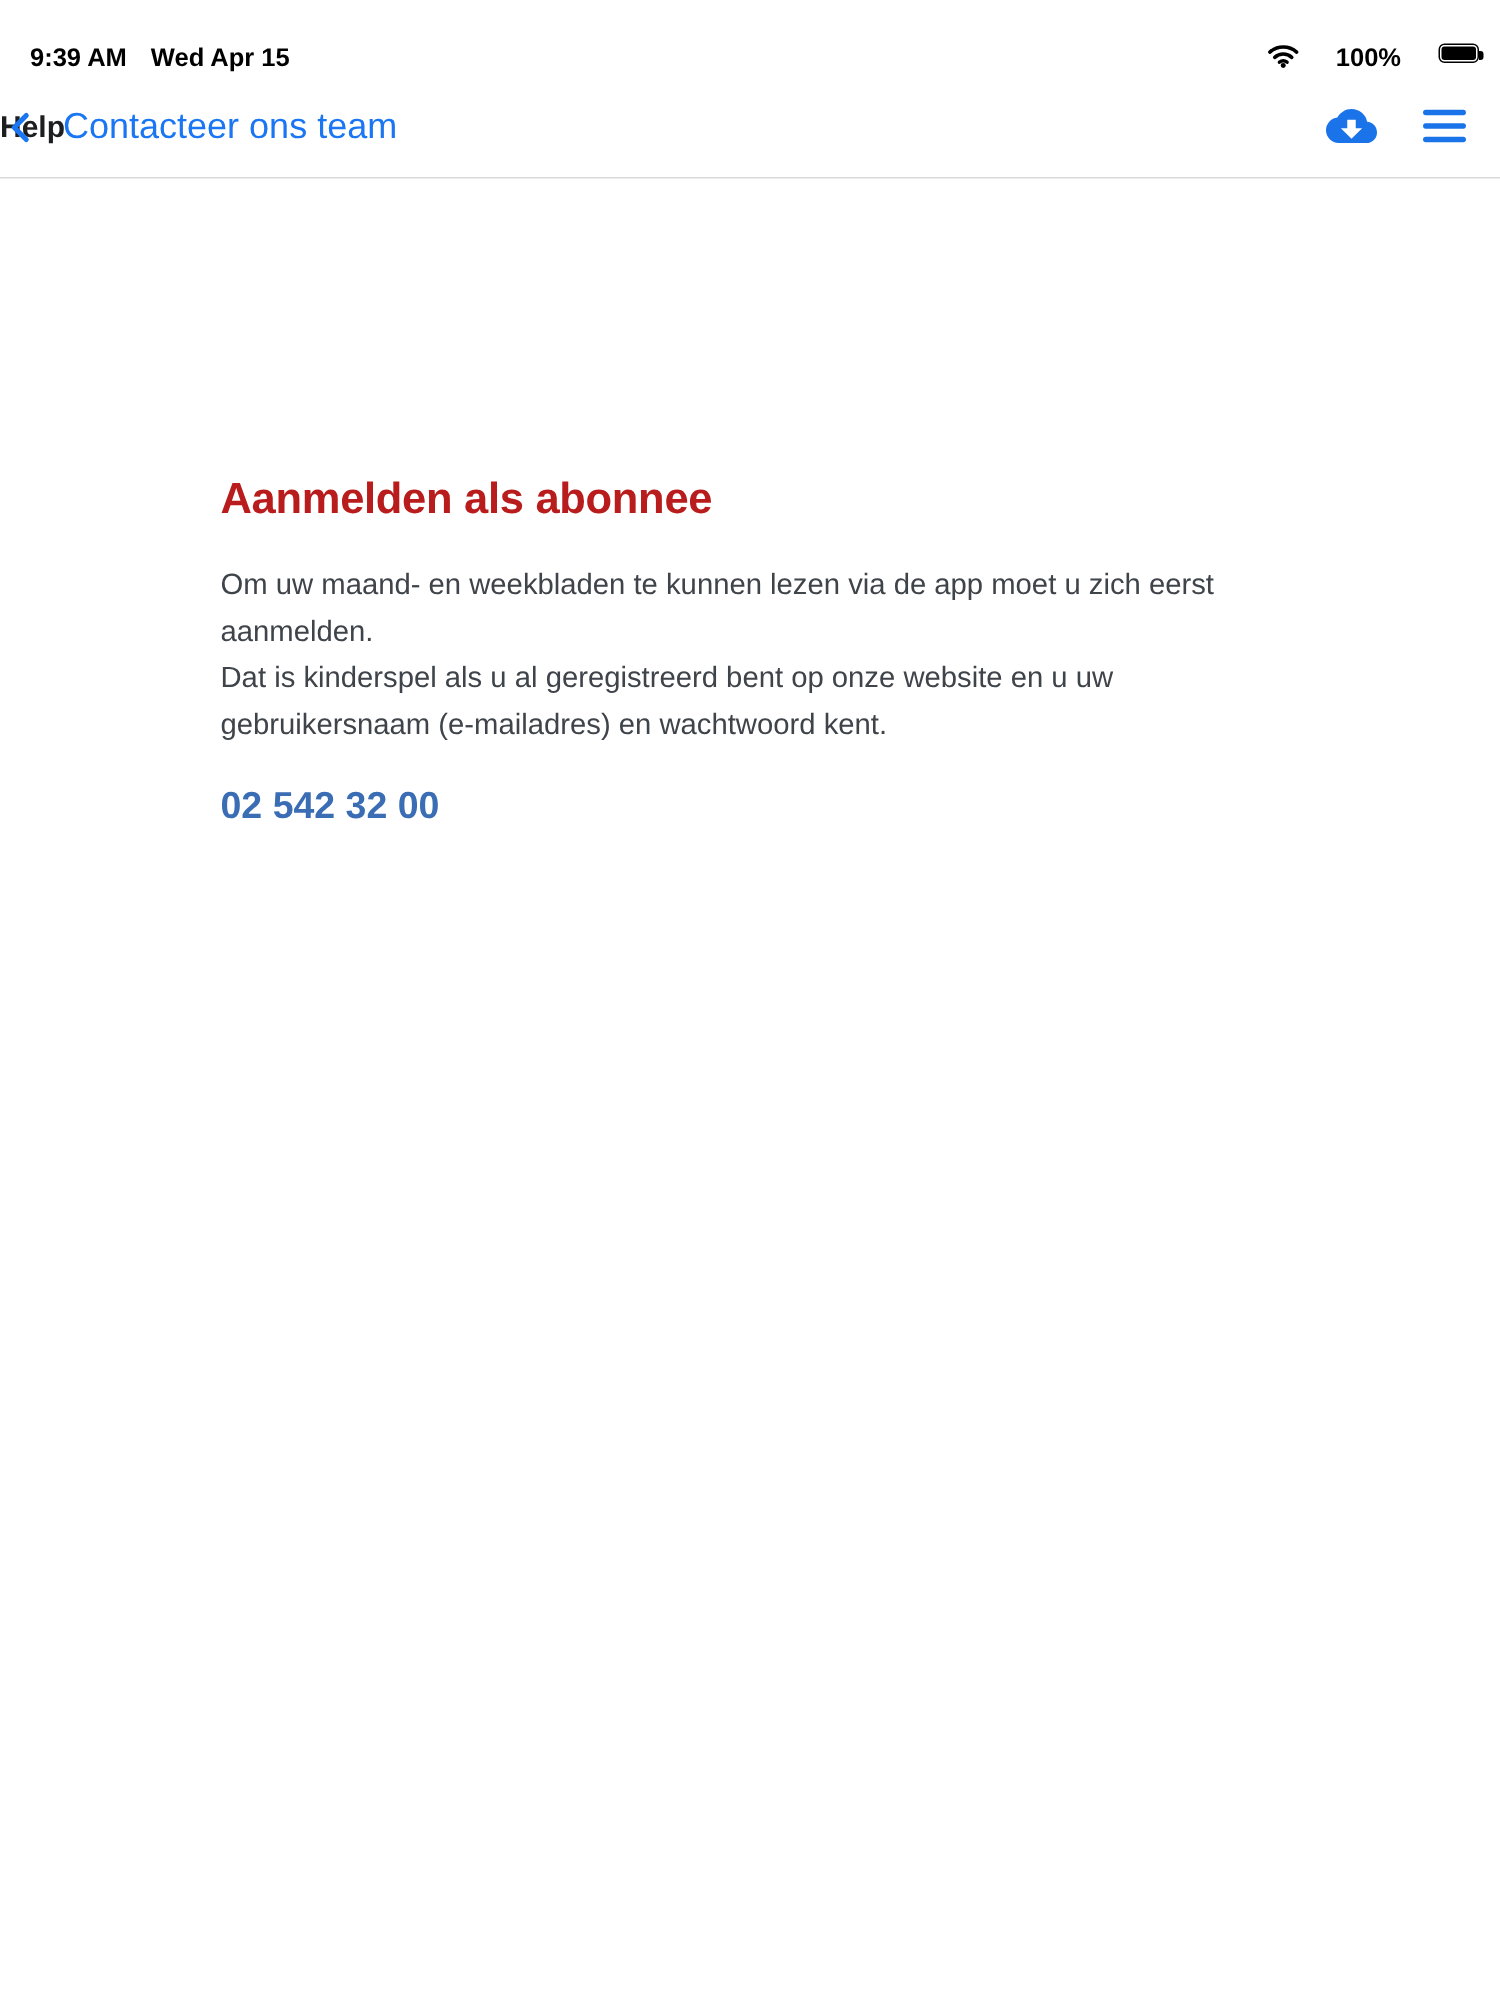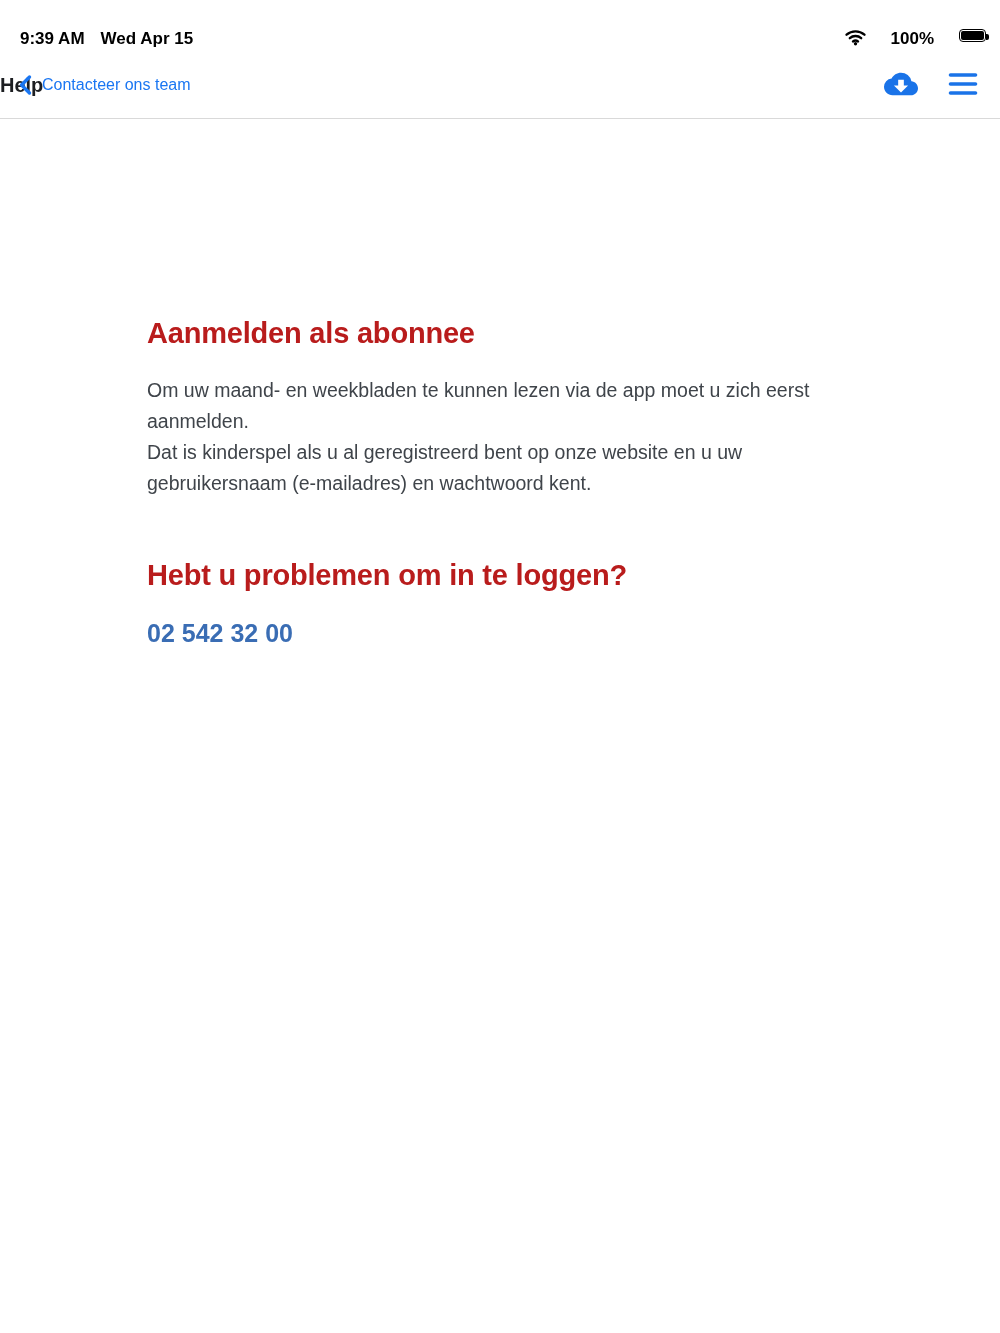--- a/index.html
+++ b/index.html
@@ -50,26 +50,26 @@
   .nav-bar {
     height: 67px;
     position: relative;
     display: flex;
     align-items: center;
     border-bottom: 1px solid #d9d9d9;
     background: #fff;
   }
   .back-link {
     position: absolute;
-    left: 14px;
-    display: flex;
-    align-items: center;
-    gap: 4px;
+    left: 2px;
+    display: flex;
+    align-items: center;
+    gap: 16px;
     color: #1a76f2;
-    font-size: 16px;
+    font-size: 24px;
     text-decoration: none;
     cursor: pointer;
   }
   .back-chevron { display: flex; align-items: center; }
   .nav-title {
     flex: 1;
     text-align: left;
     font-size: 20px;
     font-weight: 700;
     color: #1c1e21;
@@ -192,16 +192,15 @@
 
 <main class="content">
   <h1>Aanmelden als abonnee</h1>
 
   <p class="body-text intro">
     <span class="line">Om uw maand- en weekbladen te kunnen lezen via de app moet u zich eerst aanmelden.</span>
     <span class="line">Dat is kinderspel als u al geregistreerd bent op onze website en u uw gebruikersnaam (e-mailadres) en wachtwoord kent.</span>
   </p>
 
 
-  <h2>Hebt u problemen om in te loggen?</h2>
 
   <a class="phone-link">02 542 32 00</a>
 </main>
 
 </body></html>

